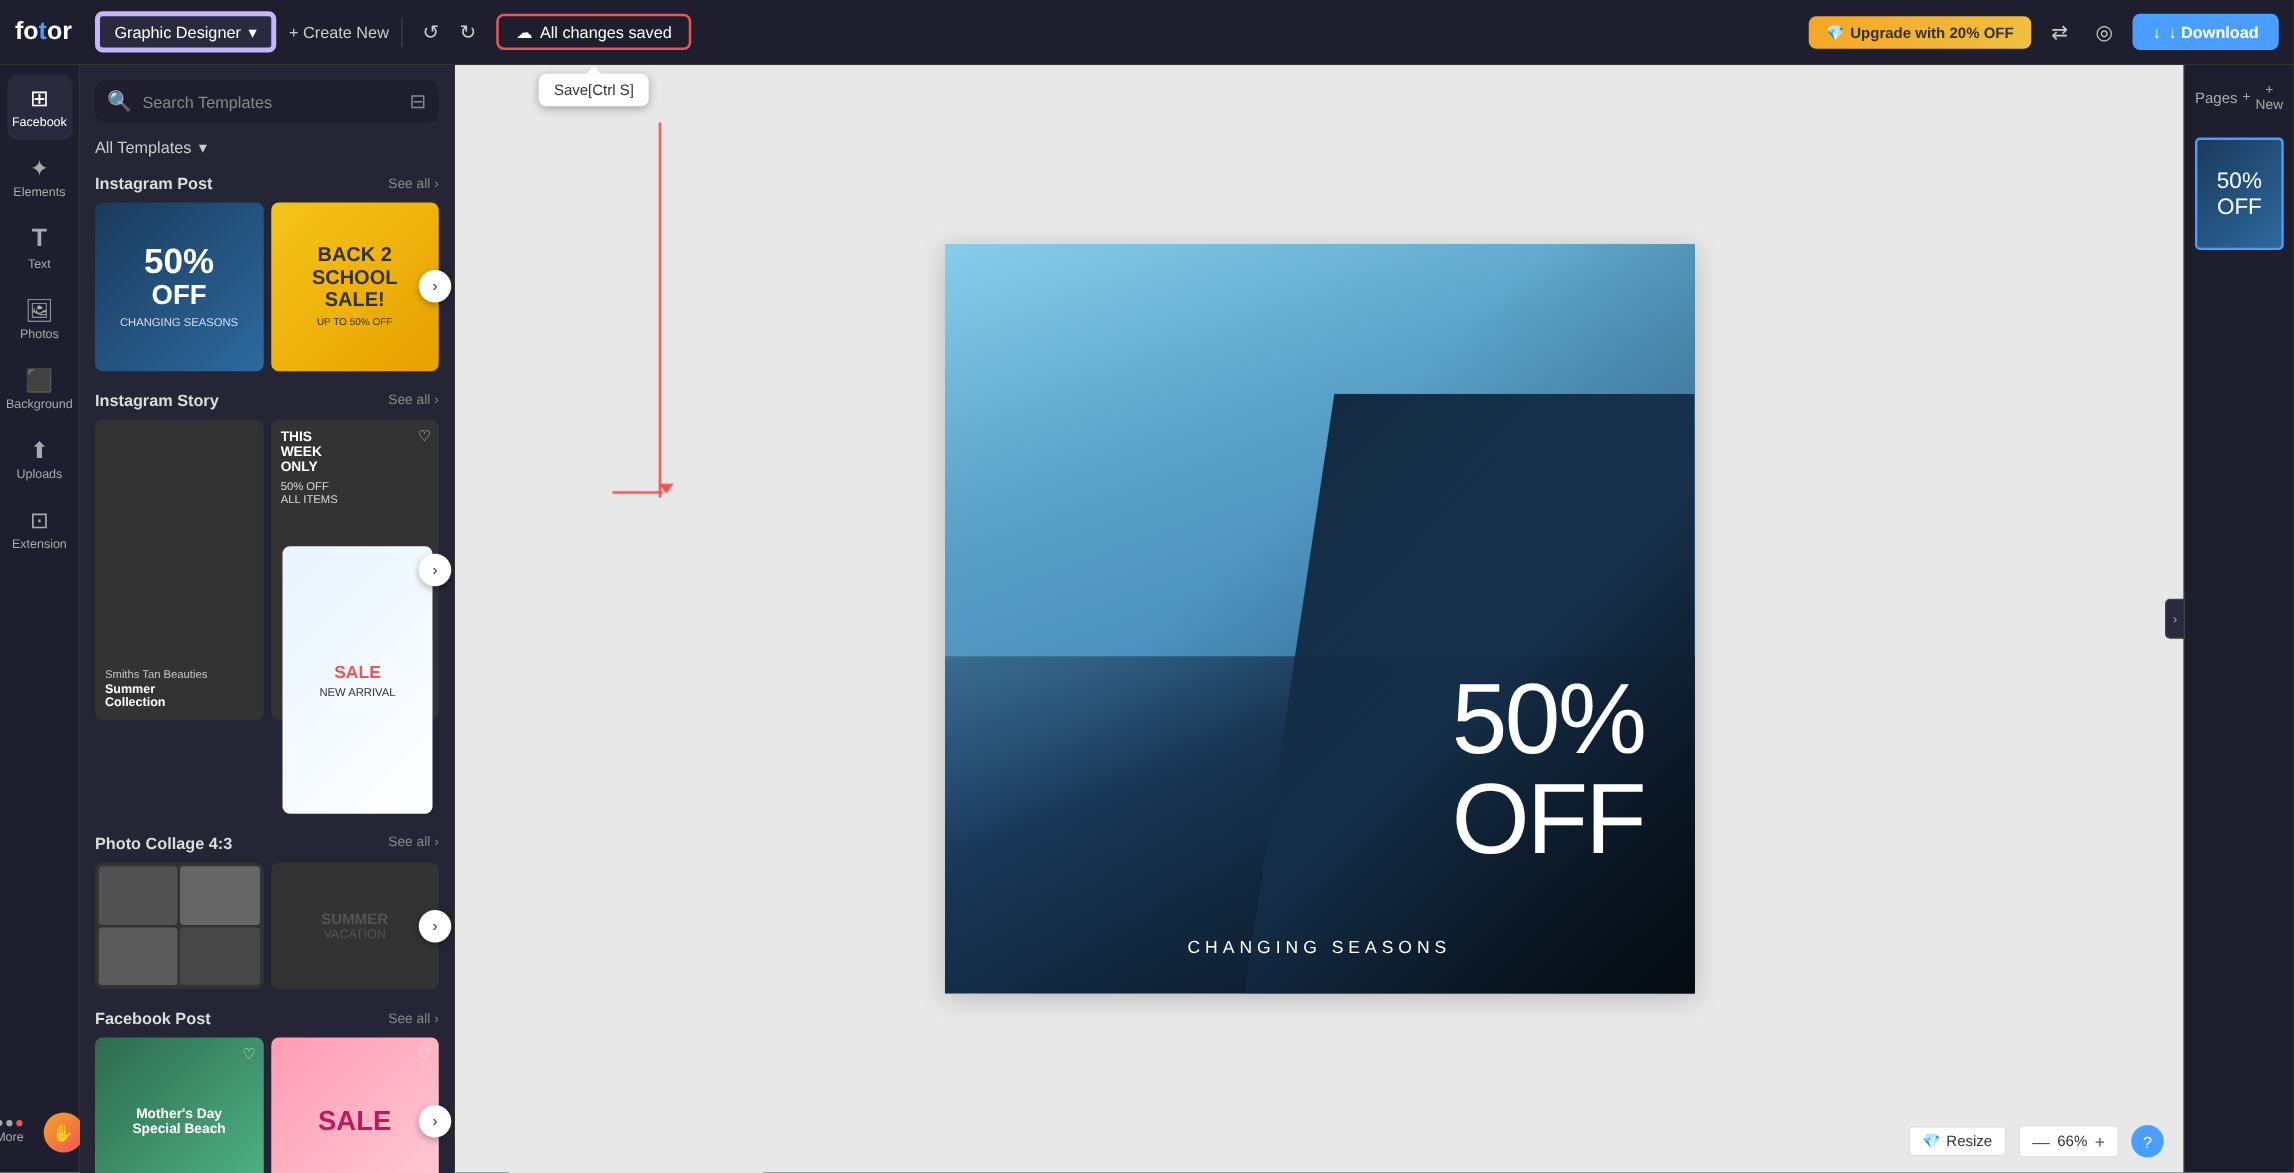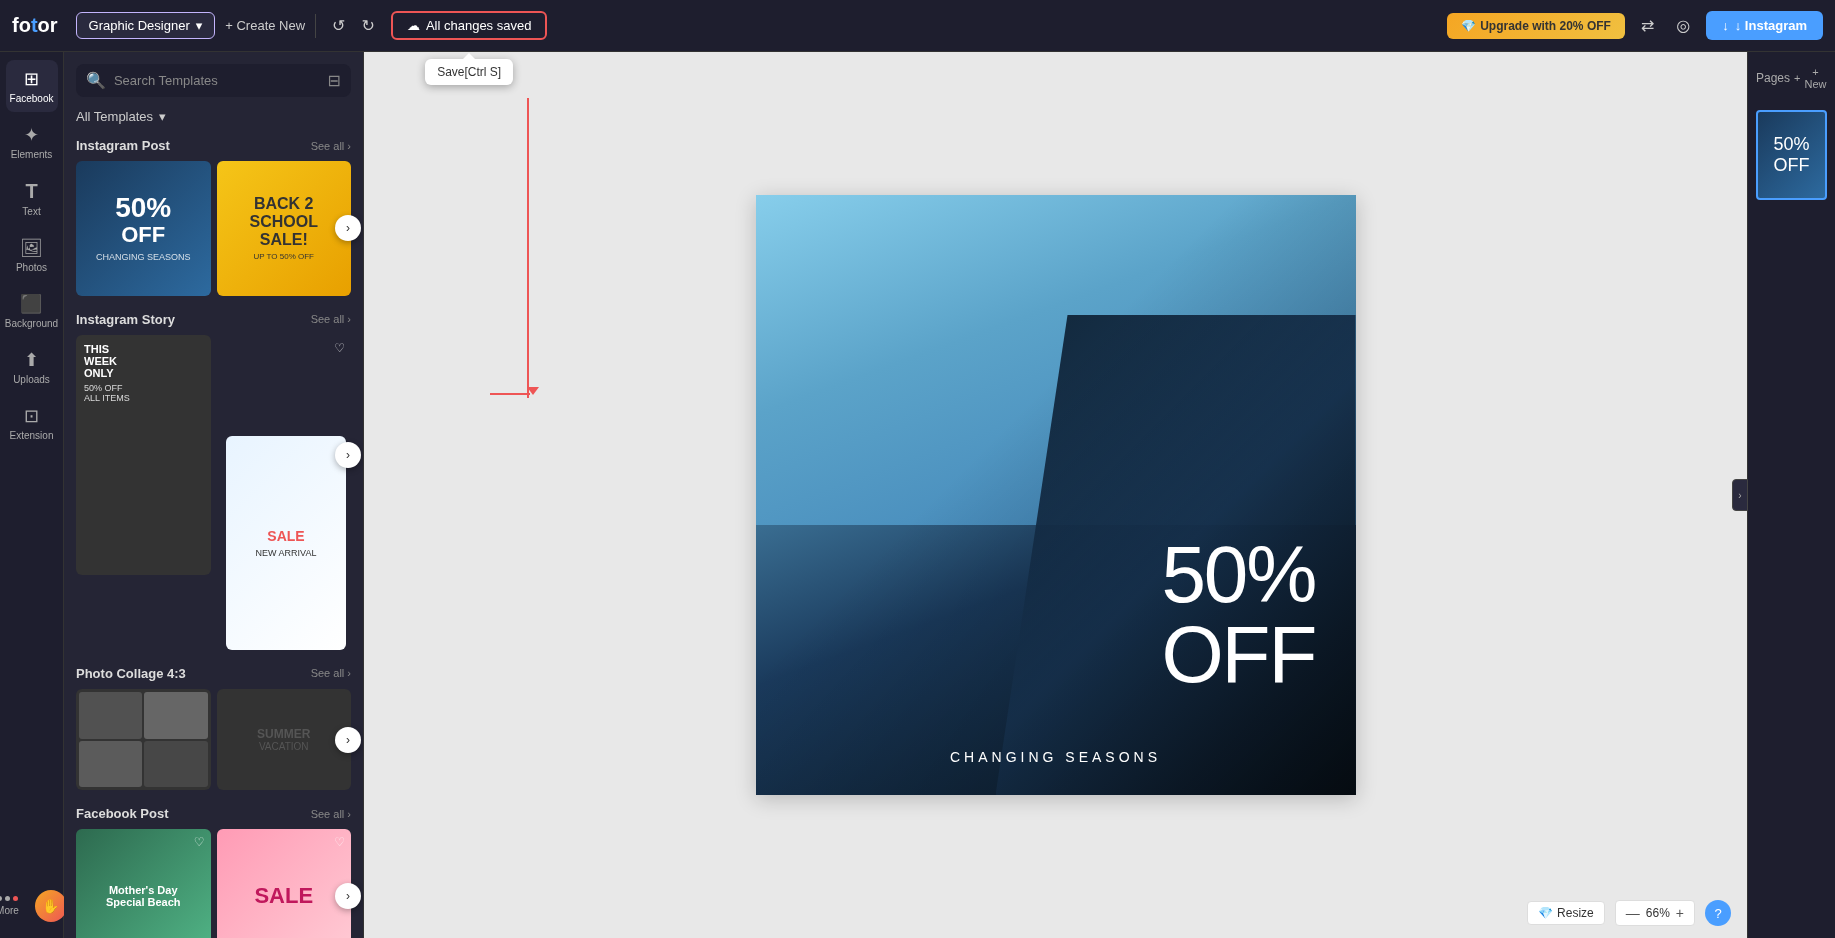--- a/index.html
+++ b/index.html
@@ -19,21 +19,21 @@
     }
     .fotor-logo {
       font-size: 20px;
       font-weight: 700;
       color: #fff;
       margin-right: 8px;
     }
     .fotor-logo span { color: #4a9eff; }
     .designer-btn {
       background: #2a2a3e;
-      border: 1px solid #c4b5fd;
+      border: 4px solid #c4b5fd;
       color: #fff;
       padding: 5px 12px;
       border-radius: 6px;
       font-size: 13px;
       display: flex;
       align-items: center;
       gap: 6px;
       cursor: pointer;
     }
     .create-new-btn {
@@ -531,21 +531,21 @@
 
   <div class="topbar-right">
     <button class="upgrade-btn">
       <span>💎</span>
       <span>Upgrade with 20% OFF</span>
     </button>
     <button class="icon-btn">⇄</button>
     <button class="icon-btn">◎</button>
     <button class="download-btn">
       <span>↓</span>
-      <span>↓ Instagram</span>
+      <span>↓ Download</span>
     </button>
   </div>
 </div>
 
 <div style="position:fixed; top:98px; left:527px; width:2px; height:300px; background:#e55; z-index:150;"></div>
 <div style="position:fixed; top:393px; left:490px; width:40px; height:2px; background:#e55; z-index:150;"></div>
 <div style="position:fixed; top:387px; left:527px; width:0; height:0; border-left:6px solid transparent; border-right:6px solid transparent; border-top:8px solid #e55; z-index:150;"></div>
 
 <div class="main-layout">
 
@@ -630,20 +630,26 @@
         <button class="next-btn">›</button>
       </div>
     </div>
 
     <div>
       <div class="section-header">
         <span class="section-title">Instagram Story</span>
         <span class="see-all">See all ›</span>
       </div>
       <div class="template-grid-story">
+        <div class="template-card-story card-dark" style="display:flex;align-items:flex-end;padding:8px;">
+          <div style="color:#fff;font-size:10px;">
+            <div style="font-size:9px;opacity:0.7;margin-bottom:2px;">Smiths Tan Beauties</div>
+            <div style="font-weight:700;">Summer<br>Collection</div>
+          </div>
+        </div>
         <div class="template-card-story card-red" style="display:flex;align-items:flex-start;padding:8px;">
           <div style="color:#fff;font-size:9px;">
             <div style="font-weight:700;font-size:11px;">THIS<br>WEEK<br>ONLY</div>
             <div style="margin-top:4px;opacity:0.8;">50% OFF<br>ALL ITEMS</div>
           </div>
           <span class="heart-badge">♡</span>
         </div>
         <button class="next-btn" style="top:50%;">›</button>
       </div>
 

